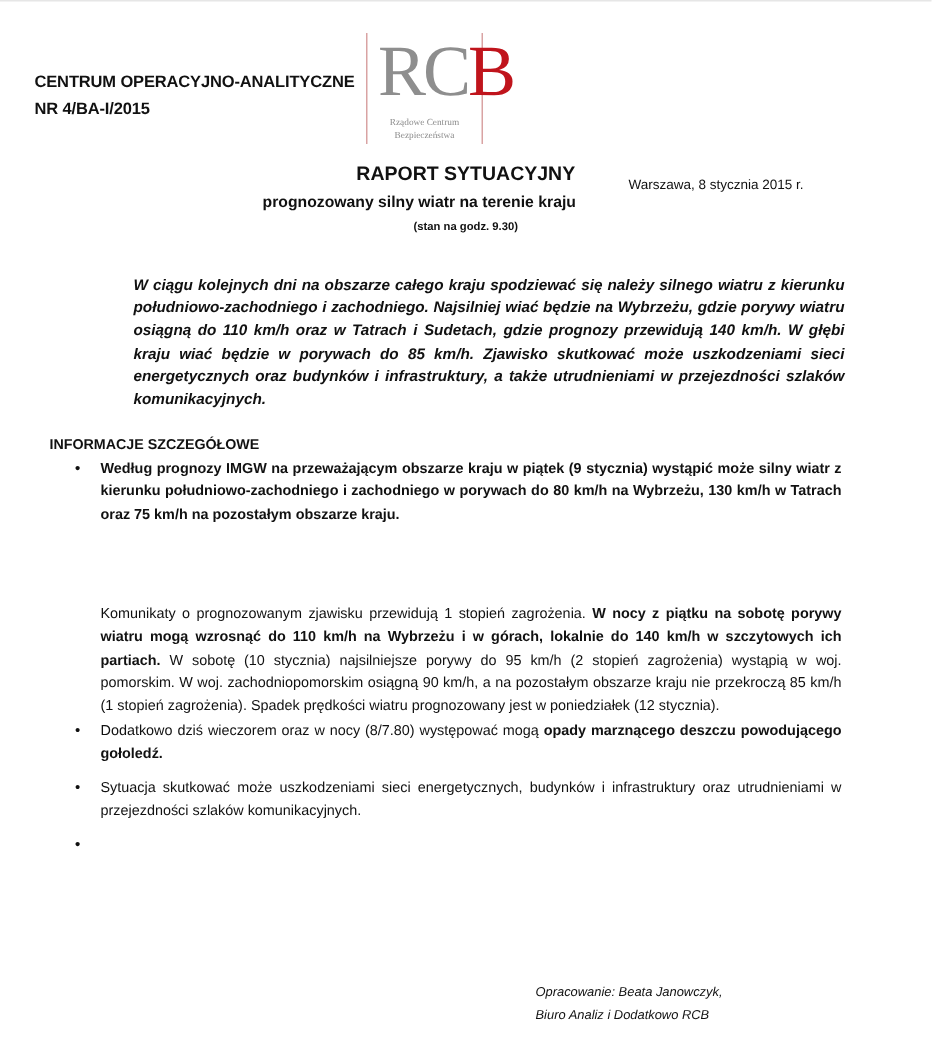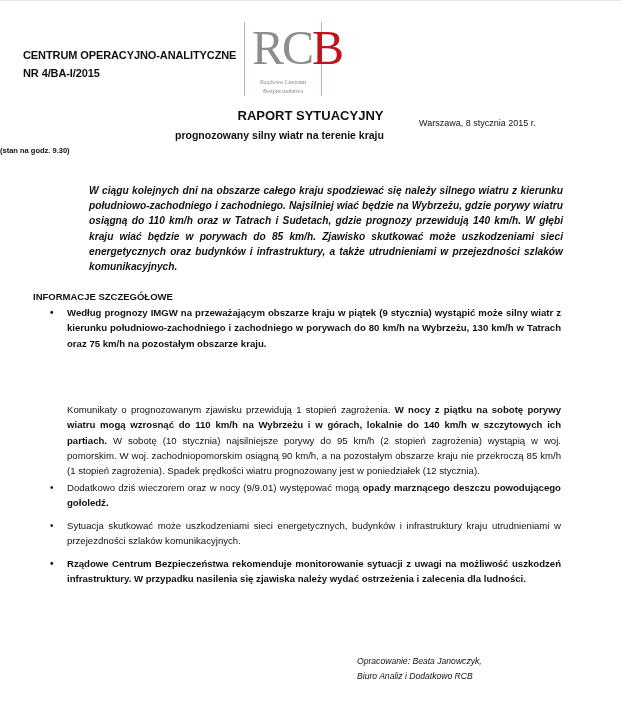--- a/index.html
+++ b/index.html
@@ -14,21 +14,21 @@
     .logo .bar { position: absolute; top: 0; width: 1px; height: 74px; background: #d9a3a3; }
     .logo .bar.l { left: 0; }
     .logo .bar.r { left: 77px; }
     .logo .mark { position: absolute; left: 8px; top: 4px; font-family: "Liberation Serif", "DejaVu Serif", serif; font-size: 48px; line-height: 44px; letter-spacing: -2px; }
     .logo .mark .rc { color: #8e8e8e; }
     .logo .mark .b { color: #c0141c; }
     .logo .sub { position: absolute; left: 0; width: 78px; top: 55px; text-align: center; font-family: "Liberation Serif", "DejaVu Serif", serif; font-size: 6.2px; line-height: 9px; color: #8a8a8a; }
     .date { position: absolute; left: 419px; top: 86px; font-size: 9px; margin-top: 32px; }
     .title { position: absolute; left: 0; width: 621px; top: 108px; text-align: center; font-size: 13px; font-weight: bold; }
     .subtitle { position: absolute; left: 0; width: 559px; top: 129px; text-align: center; font-size: 10.5px; font-weight: bold; }
-    .substate { position: absolute; left: 0; width: 621px; top: 146px; font-size: 7.5px; font-weight: bold; }
+    .substate { position: absolute; left: 0; width: 621px; top: 146px; text-align: center; font-size: 7.5px; font-weight: bold; }
     .lead { position: absolute; left: 89px; top: 183px; width: 474px; font-size: 10.2px; line-height: 15.2px; font-style: italic; font-weight: bold; text-align: justify; }
     .sec-title { position: absolute; left: 33px; top: 291px; font-size: 9.5px; font-weight: bold; }
     .item { position: absolute; left: 67px; width: 494px; font-size: 9.6px; line-height: 15.3px; text-align: justify; }
     .bullet { position: absolute; left: -17px; top: 0; font-size: 10px; line-height: 15.3px; }
     .b1 { top: 305px; font-weight: bold; }
     .p2 { top: 364px; margin-top: 38px; }
     .p2 .strong { font-weight: bold; }
     .b3 { top: 480px; }
     .b3 .strong { font-weight: bold; }
     .b4 { top: 518px; }
@@ -69,29 +69,28 @@
   <span class="bullet">•</span>
   <span>Według prognozy IMGW na przeważającym obszarze kraju w piątek (9 stycznia) wystąpić może silny wiatr z kierunku południowo-zachodniego i zachodniego w porywach do 80 km/h na Wybrzeżu, 130 km/h w Tatrach oraz 75 km/h na pozostałym obszarze kraju.</span>
 </div>
 
 <div class="item p2">
   <span>Komunikaty o prognozowanym zjawisku przewidują 1 stopień zagrożenia. </span><span class="strong">W nocy z piątku na sobotę porywy wiatru mogą wzrosnąć do 110 km/h na Wybrzeżu i w górach, lokalnie do 140 km/h w szczytowych ich partiach.</span><span> W sobotę (10 stycznia) najsilniejsze porywy do 95 km/h (2 stopień zagrożenia) wystąpią w woj. pomorskim. W woj. zachodniopomorskim osiągną 90 km/h, a na pozostałym obszarze kraju nie przekroczą 85 km/h (1 stopień zagrożenia). Spadek prędkości wiatru prognozowany jest w poniedziałek (12 stycznia).</span>
 </div>
 
 <div class="item b3">
   <span class="bullet">•</span>
-  <span>Dodatkowo dziś wieczorem oraz w nocy (9/9.01) występować mogą </span><span class="strong">opady marznącego deszczu powodującego gołoledź.</span>
+  <span>Dodatkowo dziś wieczorem oraz w nocy (8/7.80) występować mogą </span><span class="strong">opady marznącego deszczu powodującego gołoledź.</span>
 </div>
 
 <div class="item b4">
   <span class="bullet">•</span>
-  <span>Sytuacja skutkować może uszkodzeniami sieci energetycznych, budynków i infrastruktury kraju utrudnieniami w przejezdności szlaków komunikacyjnych.</span>
+  <span>Sytuacja skutkować może uszkodzeniami sieci energetycznych, budynków i infrastruktury oraz utrudnieniami w przejezdności szlaków komunikacyjnych.</span>
 </div>
 
 <div class="item b5">
   <span class="bullet">•</span>
-  <span>Rządowe Centrum Bezpieczeństwa rekomenduje monitorowanie sytuacji z uwagi na możliwość uszkodzeń infrastruktury. W przypadku nasilenia się zjawiska należy wydać ostrzeżenia i zalecenia dla ludności.</span>
 </div>
 
 <div class="footer">
   <div>Opracowanie: Beata Janowczyk,</div>
   <div>Biuro Analiz i Dodatkowo RCB</div>
 </div>
 
 </body></html>

